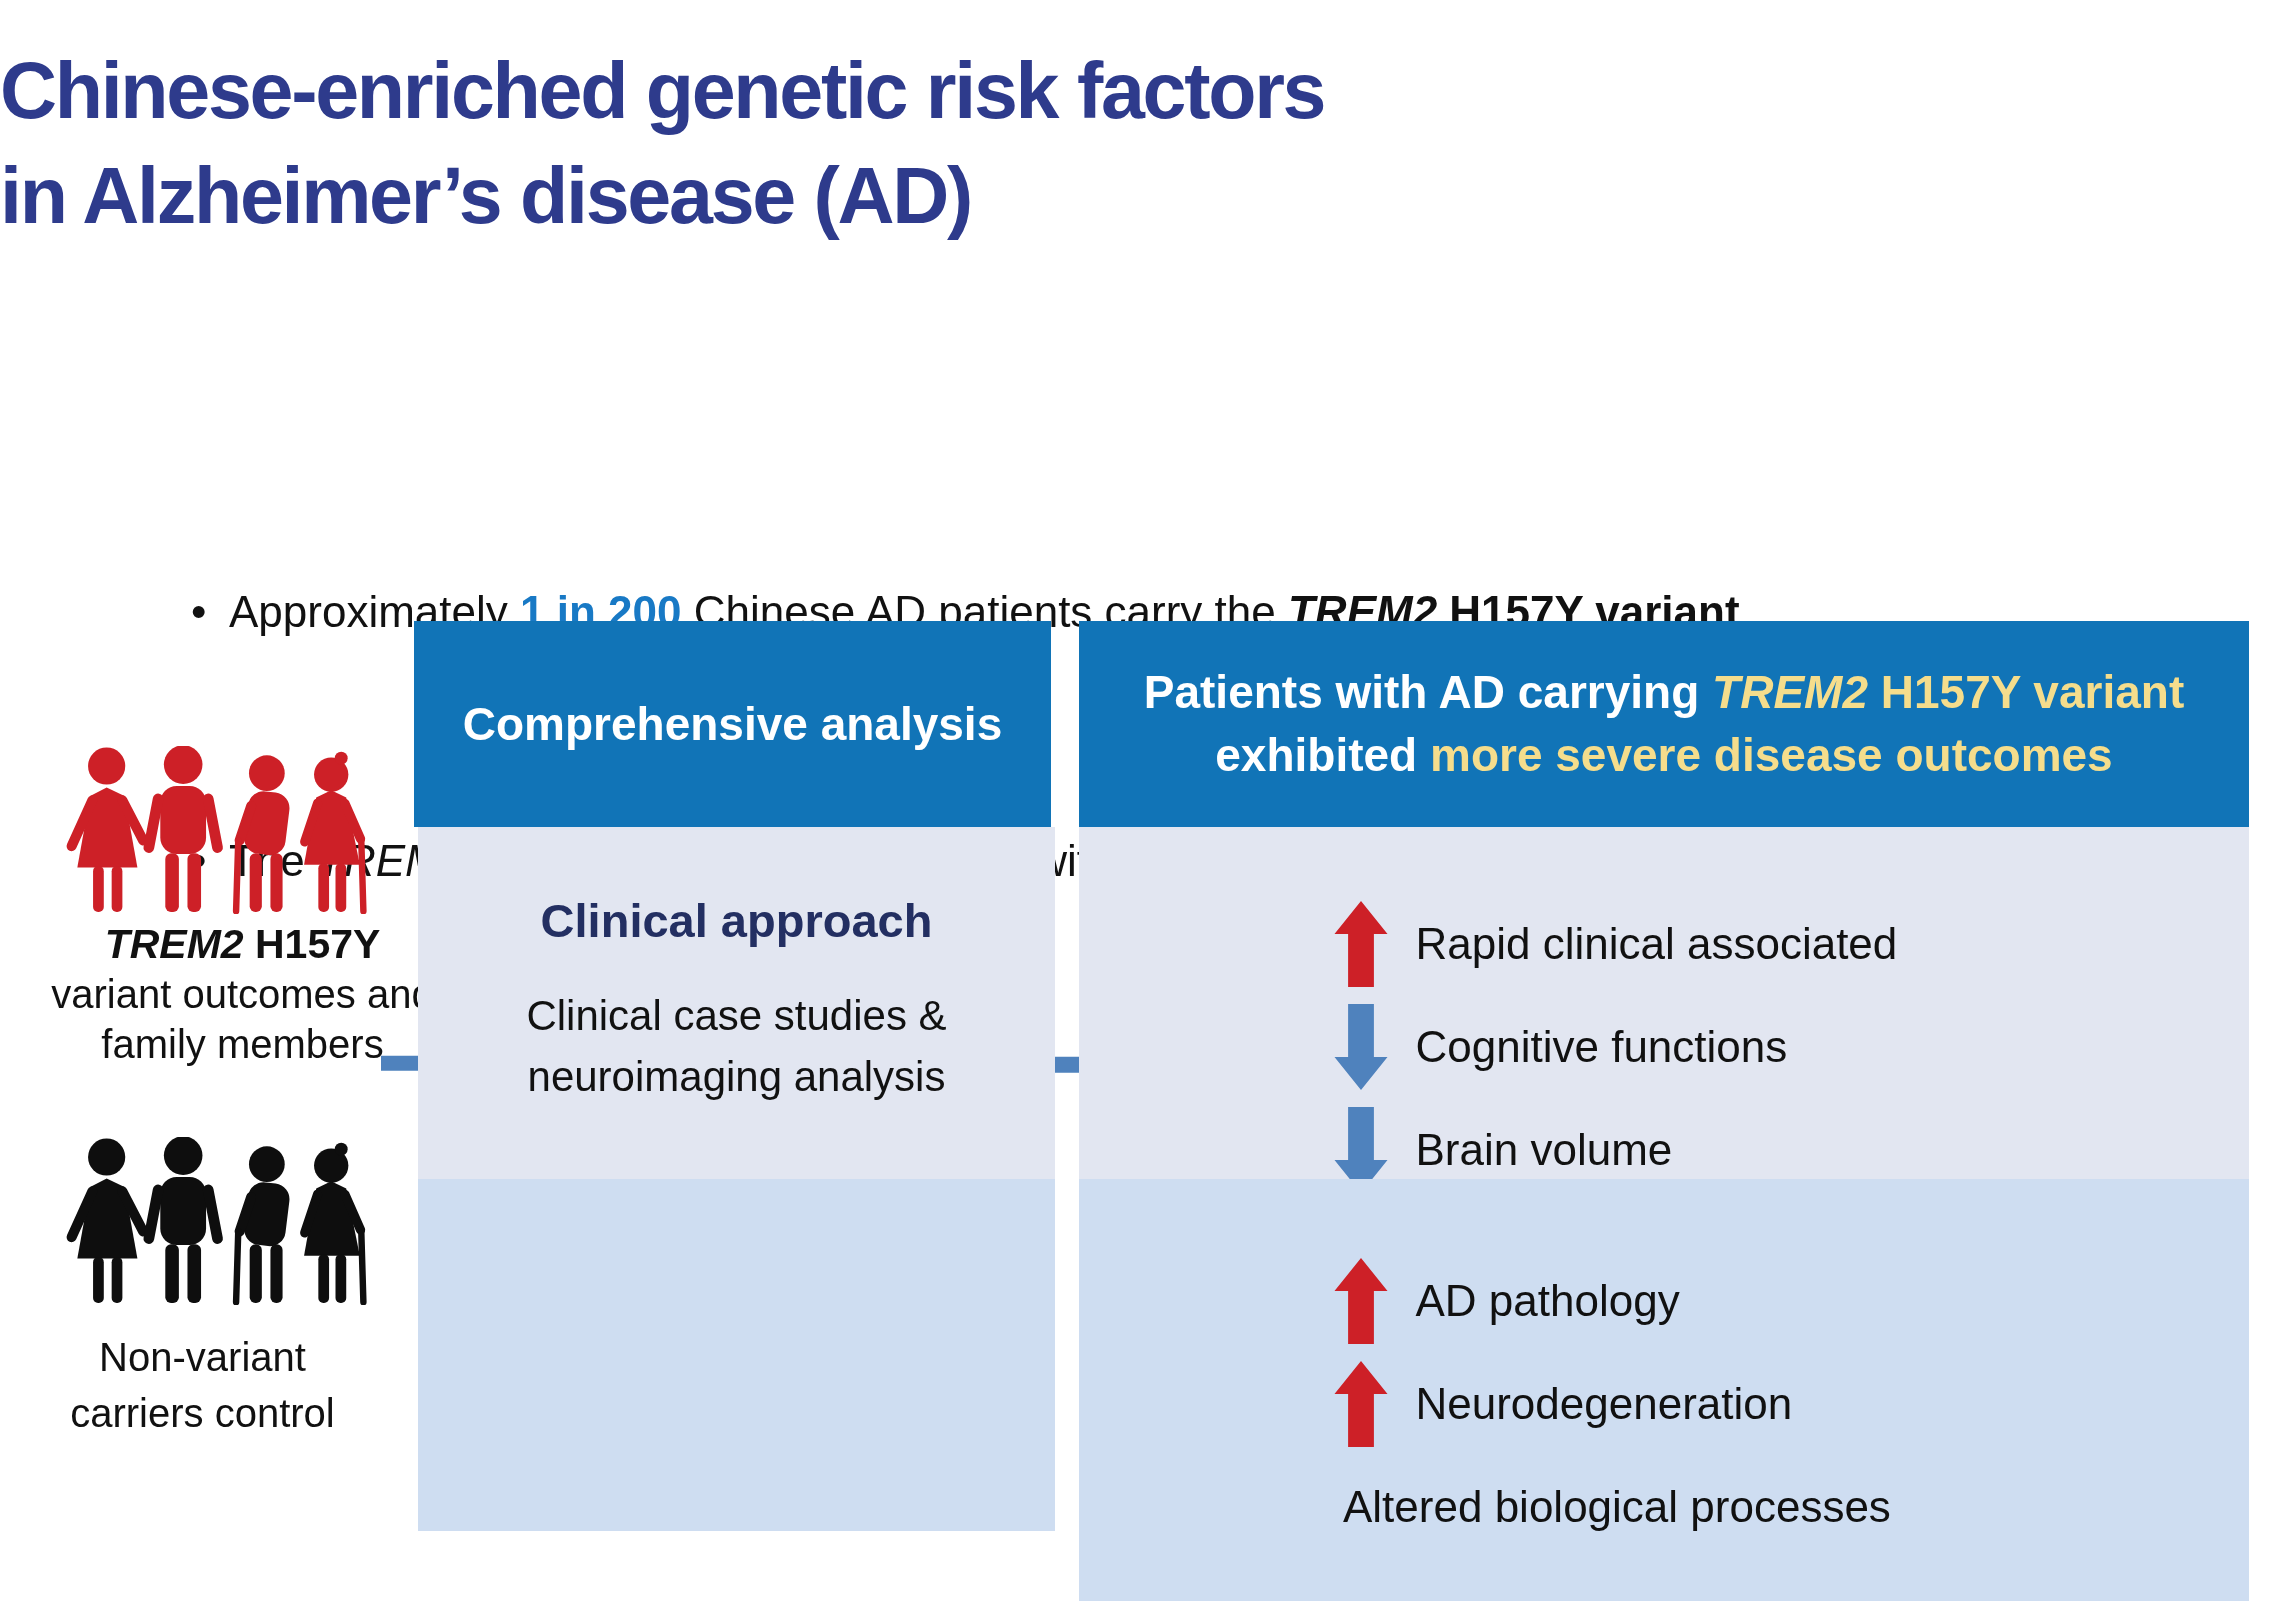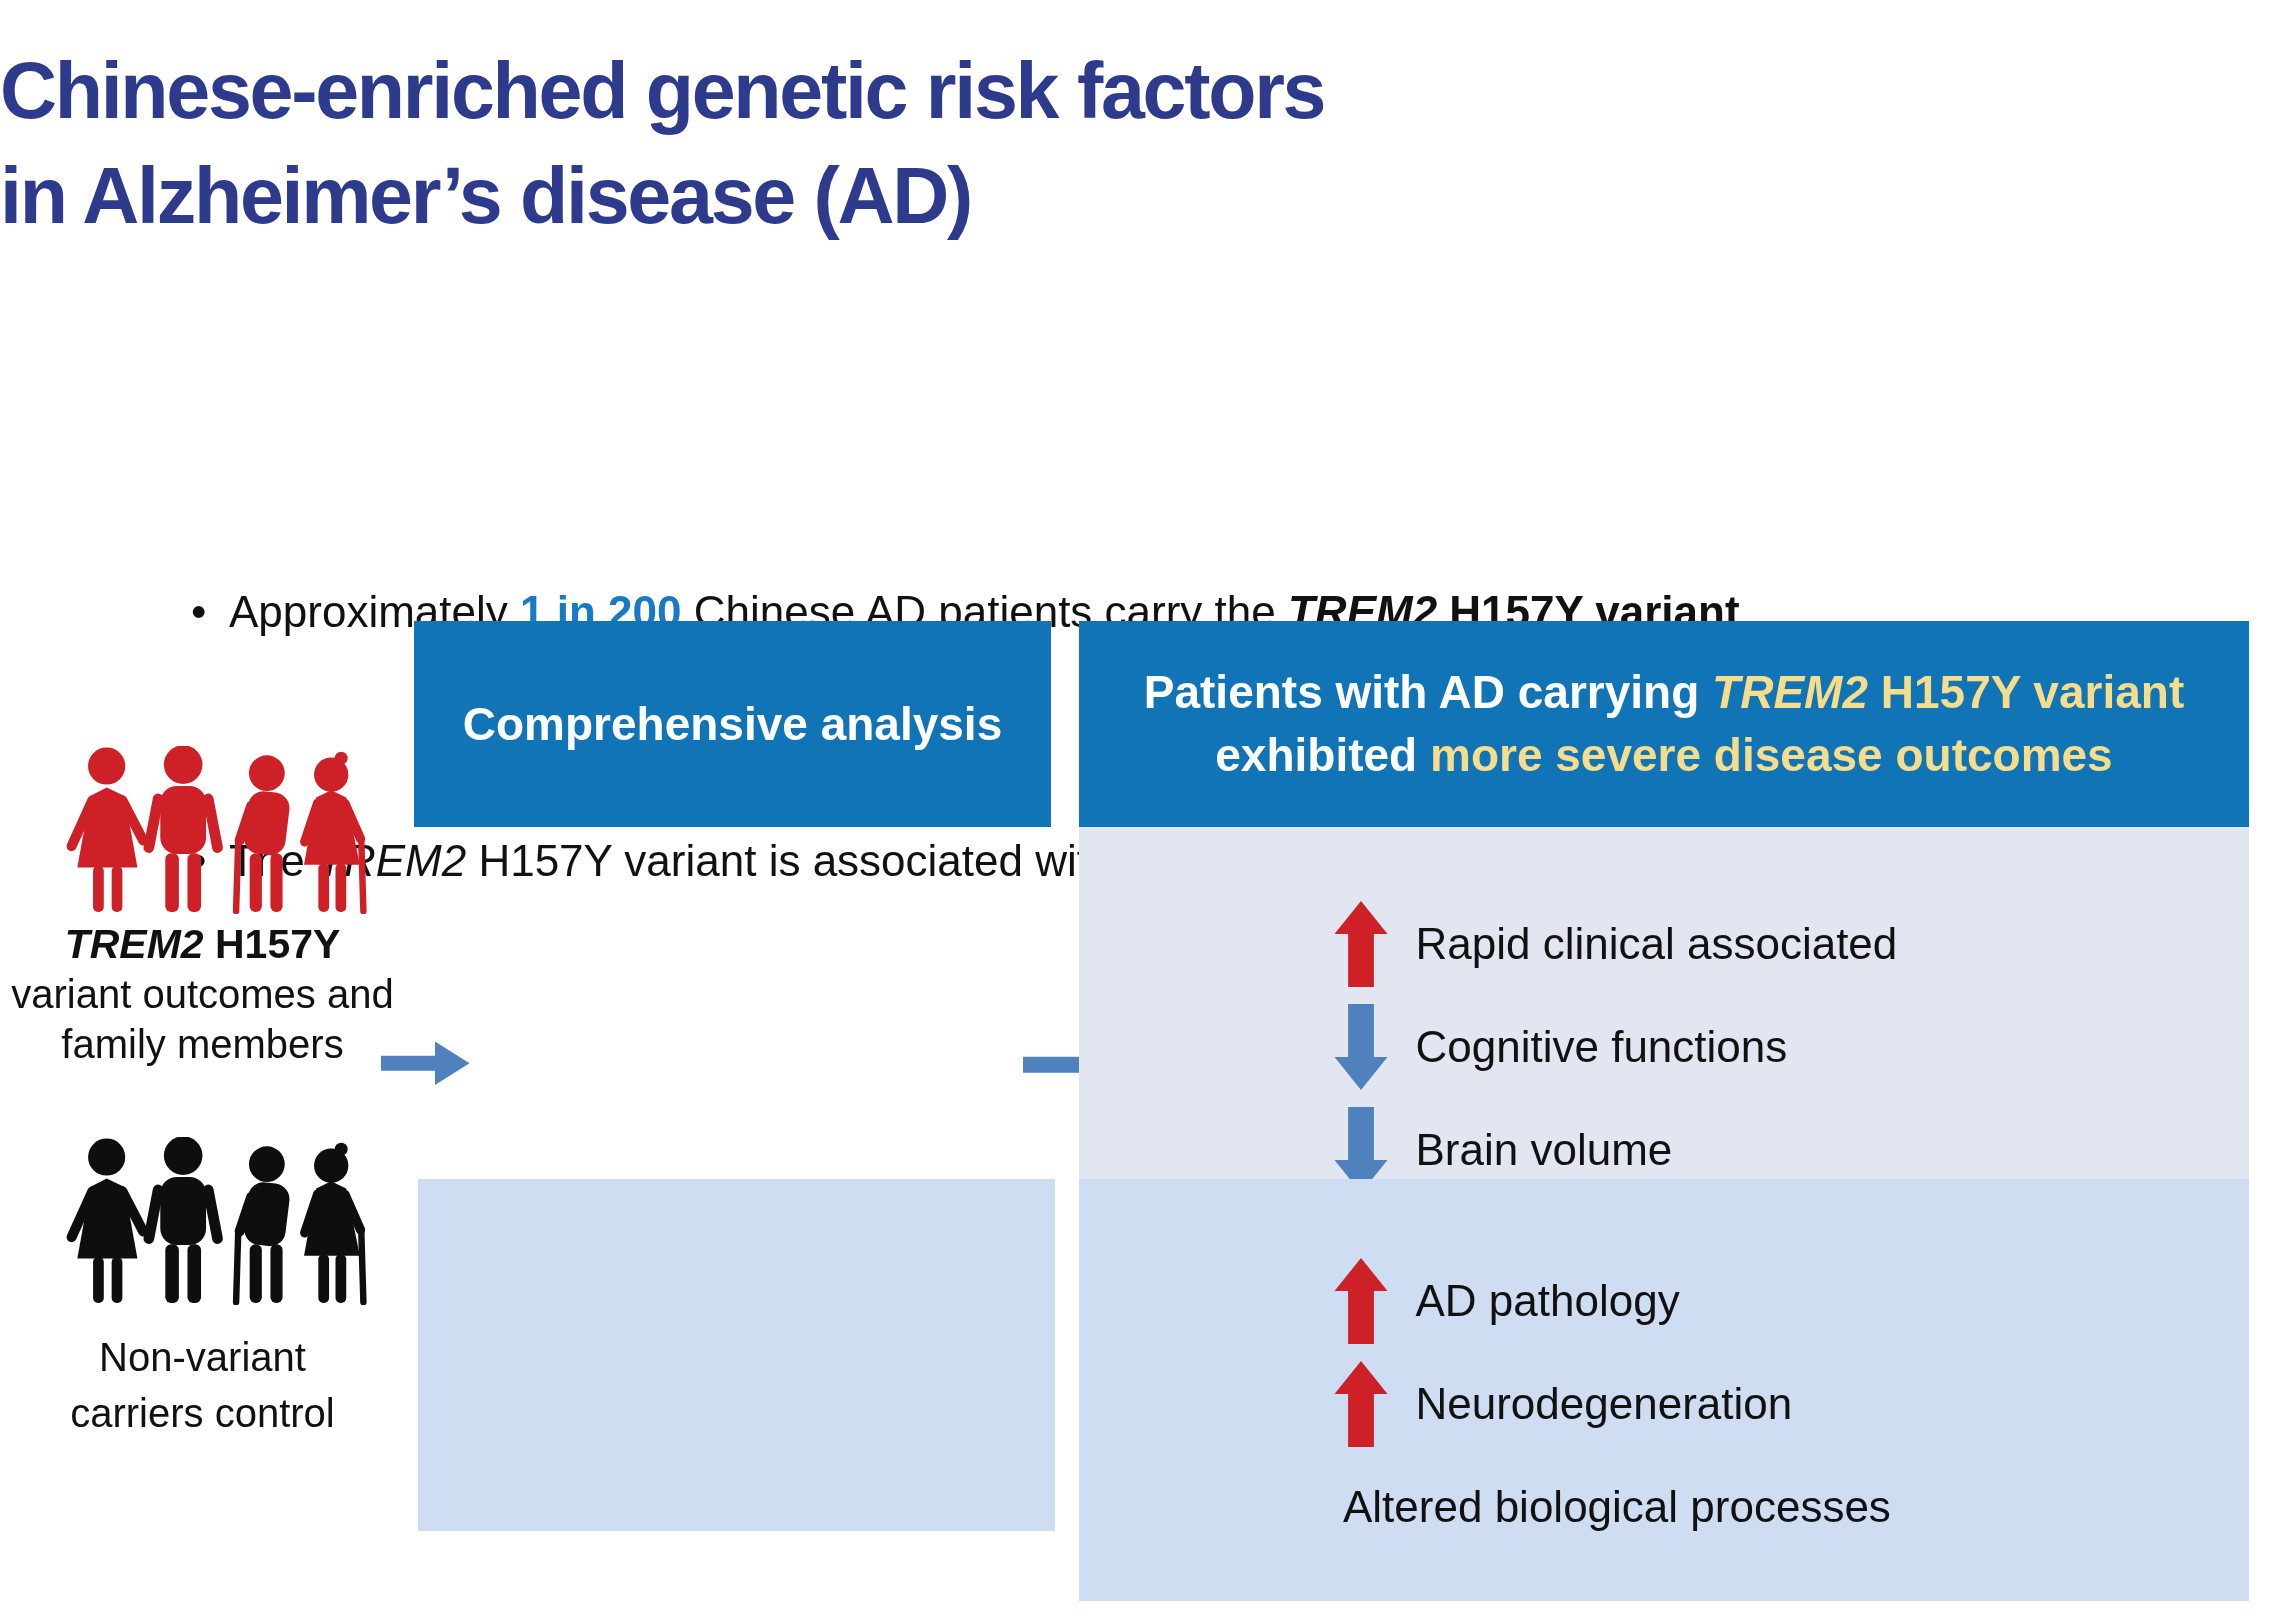--- a/index.html
+++ b/index.html
@@ -48,21 +48,21 @@
   .orow .otext{margin-left:27.5px;white-space:nowrap;}
   .orow.noicon{padding-left:264px;}
   .orow.noicon .otext{margin-left:0;}
   .arrow-up polygon{fill:var(--red);}
   .arrow-down polygon{fill:var(--arrow-blue);}
   
   .group-icon{position:absolute;left:38px;width:329px;}
   .red-group{top:746px;color:var(--red);}
   .black-group{top:1137px;color:var(--black-icon);}
   .side-label{position:absolute;left:0;width:405px;text-align:center;font-size:40px;color:#111;}
-  .red-label{top:919px;line-height:50px;}
+  .red-label{top:919px;line-height:50px;padding-left:40px;}
   .red-label .l1{font-size:41px;}
   .black-label{top:1329px;line-height:56px;}
   
   .flow-arrow{position:absolute;}
   .flow-arrow polygon{fill:var(--arrow-blue);}
   .fa1{left:381px;top:1040px;width:90px;}
   .fa2{left:1023px;top:1040px;width:96px;}
   svg{display:block;}
   .pg line{stroke:currentColor;fill:none;}
   .pg circle,.pg rect,.pg polygon{fill:currentColor;stroke:none;}
@@ -164,20 +164,27 @@
   </div>
   <div class="flow-arrow fa2">
     <svg viewBox="0 0 120 62" xmlns="http://www.w3.org/2000/svg">
         <polygon points="0,21 72,21 72,2 118,31 72,60 72,41 0,41"></polygon>
       </svg>
   </div>
 
   <div class="col-header mid-header">
     <span>Comprehensive analysis</span>
   </div>
+  <div class="section mid-sec sec-top sec-light">
+    <div class="mid-heading">Clinical approach</div>
+    <div class="mid-body">
+      <div>Clinical case studies &amp;</div>
+      <div>neuroimaging analysis</div>
+    </div>
+  </div>
   <div class="section mid-sec sec-bot sec-blue">
   </div>
 
   <div class="col-header right-header">
     <div>
       <div><span>Patients with AD carrying </span><span class="yellow-italic">TREM2</span><span class="yellow"> H157Y variant</span></div>
       <div><span>exhibited </span><span class="yellow">more severe disease outcomes</span></div>
     </div>
   </div>
 

